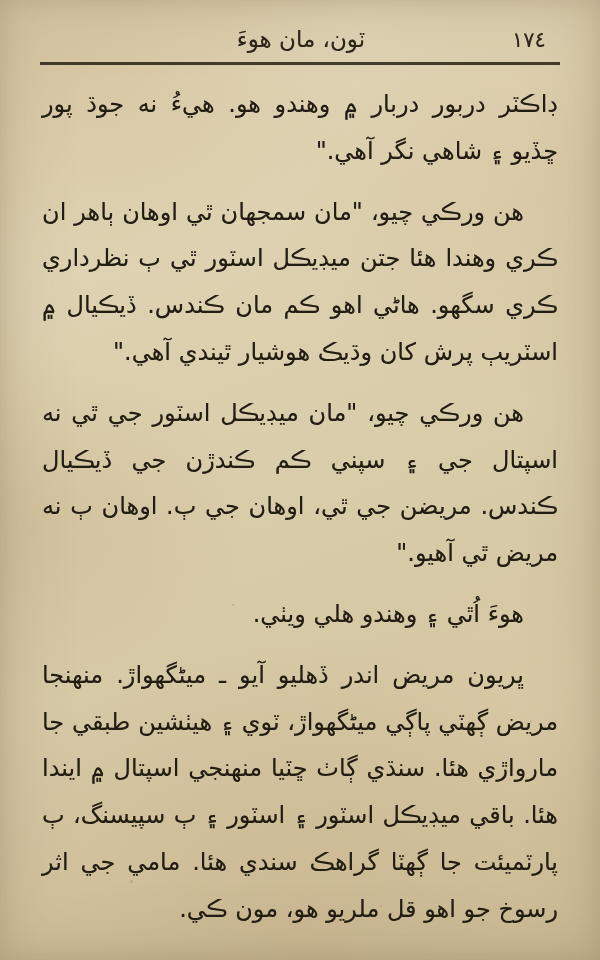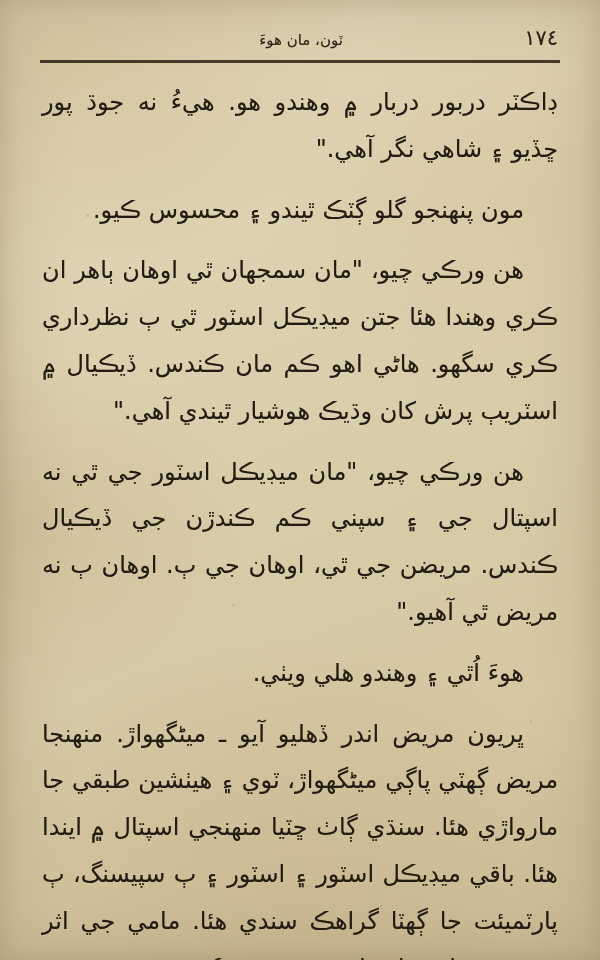--- a/index.html
+++ b/index.html
@@ -55,30 +55,30 @@
     display: flex;
     align-items: baseline;
     justify-content: space-between;
     direction: rtl;
     padding: 0 4px 0 6px;
   }
   .running-title {
     flex: 1;
     text-align: center;
     font-family: "DejaVu Sans", sans-serif;
-    font-size: 15px;
+    font-size: 23px;
     color: #2d2519;
     letter-spacing: 0.5px;
   }
   .folio {
     font-family: "DejaVu Sans", sans-serif;
     font-size: 21px;
     color: #2d2519;
     min-width: 46px;
-    text-align: right;
+    text-align: left;
   }
 
   .rule {
     height: 0;
     margin: 10px 2px 16px 2px;
     border-top: 3px solid #2e2618;
     opacity: 0.88;
   }
 
   .body-text {
@@ -124,21 +124,20 @@
     <div class="header">
       <div class="folio">١٧٤</div>
       <div class="running-title">ٽون، مان هوءَ</div>
       <div class="folio" style="visibility:hidden;">.</div>
     </div>
 
     <div class="rule"></div>
 
     <div class="body-text">
       <p class="para">ڊاڪٽر دربور دربار ۾ وهندو هو. هيءُ نه جوڌ پور ڇڏيو ۽ شاهي نگر آهي."</p>
-      <p class="para indent">مون پنهنجو گلو ڳٽڪ ٿيندو ۽ محسوس ڪيو.</p>
       <p class="para indent">هن ورڪي چيو، "مان سمجهان ٿي اوهان ٻاهر ان ڪري وهندا هئا جتن ميڊيڪل اسٽور ٿي ٻ نظرداري ڪري سگهو. هاڻي اهو ڪم مان ڪندس. ڏيڪيال ۾ اسٽريٻ پرش کان وڌيڪ هوشيار ٿيندي آهي."</p>
       <p class="para indent">هن ورڪي چيو، "مان ميڊيڪل اسٽور جي ٿي نه اسپتال جي ۽ سپني ڪم ڪندڙن جي ڏيڪيال ڪندس. مريضن جي ٿي، اوهان جي ٻ. اوهان ٻ نه مريض ٿي آهيو."</p>
       <p class="para indent">هوءَ اُٿي ۽ وهندو هلي ويٺي.</p>
       <p class="para indent">ڀريون مريض اندر ڏهليو آيو ـ ميڻگهواڙ. منهنجا مريض ڳهٽي پاڳي ميڻگهواڙ، ٽوي ۽ هيٺشين طبقي جا مارواڙي هئا. سنڌي ڳاٺ ڇٽيا منهنجي اسپتال ۾ ايندا هئا. باقي ميڊيڪل اسٽور ۽ اسٽور ۽ ٻ سپيسنگ، ٻ پارٽميئت جا ڳهٽا گراهڪ سندي هئا. مامي جي اثر رسوخ جو اهو قل ملريو هو، مون ڪي.</p>
     </div>
 
   </div>
 </div>
 
 </body></html>

